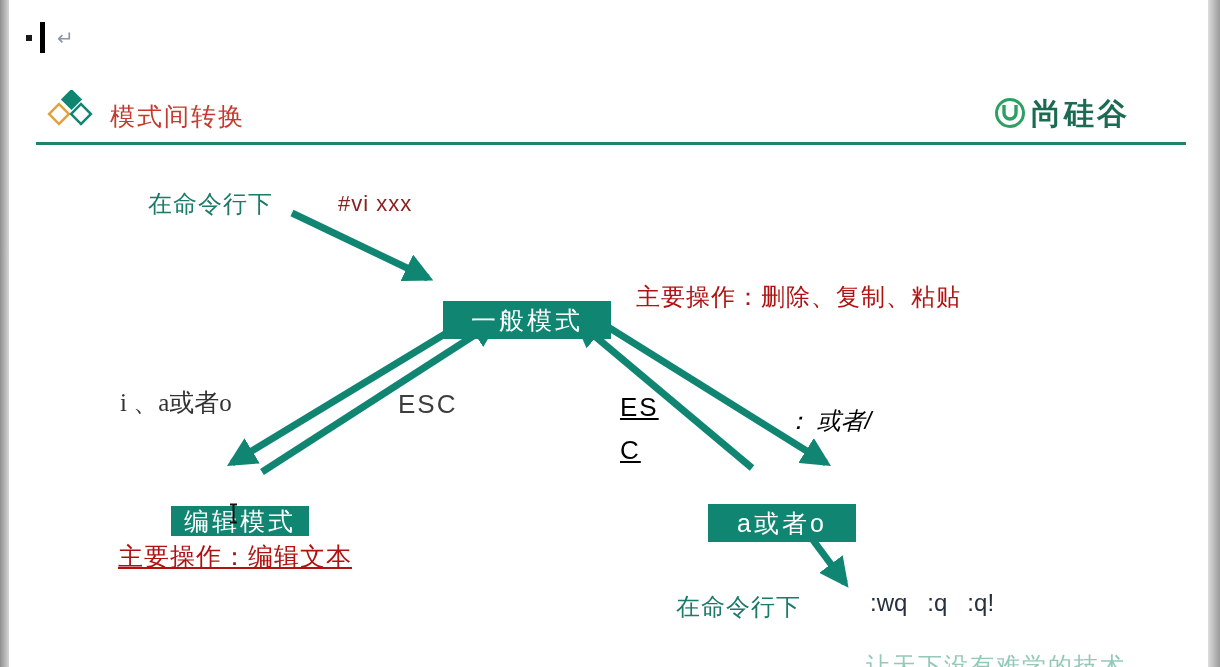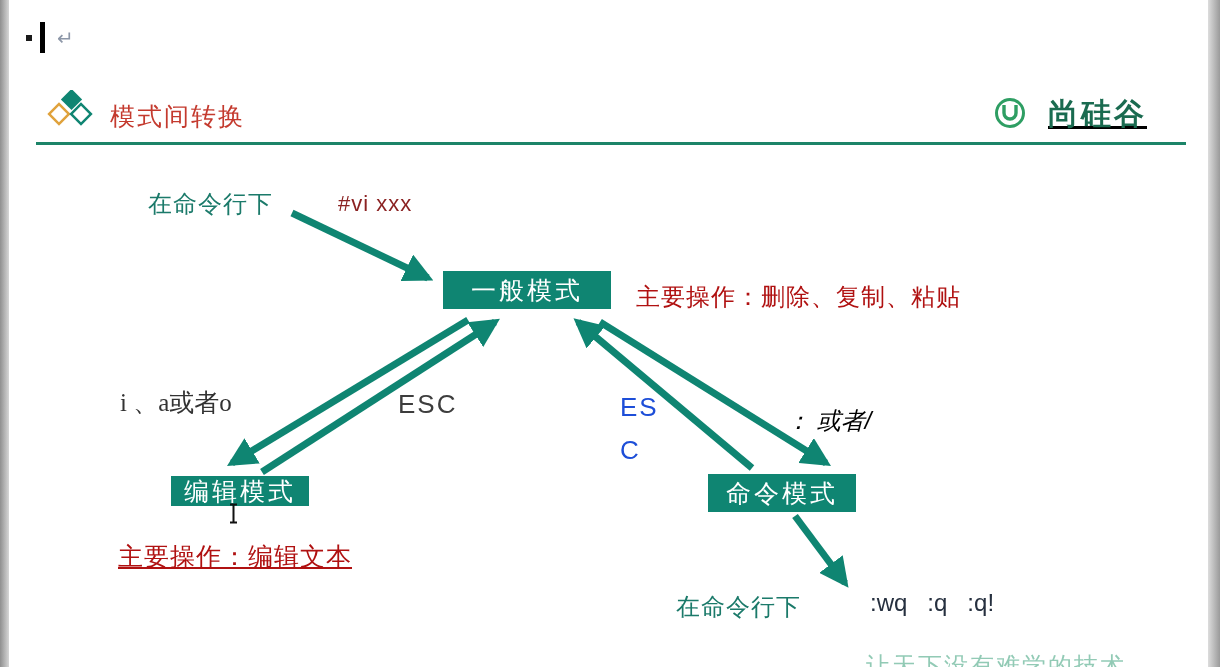--- a/index.html
+++ b/index.html
@@ -17,44 +17,44 @@
   
   .doc-title-row { position:absolute; left:26px; top:22px; display:flex; align-items:center; }
   .bullet-dot { width:6px; height:6px; background:#1a1a1a; margin-right:8px; }
   .title-cursor { width:5px; height:31px; background:#000; margin-right:5px; }
   .title-text { font-size:29px; font-weight:bold; color:#141414; letter-spacing:1px; }
   .return-mark { font-size:20px; color:#8d97a8; margin-left:7px; }
 
   
   .diamond-icon { position:absolute; left:44px; top:90px; }
   .section-title { position:absolute; left:110px; top:100px; font-size:25px; color:#C43A2E; letter-spacing:2px; }
-  .brand-logo { position:absolute; left:992px; top:94px; display:flex; align-items:center; gap:20px;text-decoration:underline; }
+  .brand-logo { position:absolute; left:992px; top:94px; display:flex; align-items:center; gap:3px; }
   .logo-text { font-size:30px; font-weight:bold; color:#1A6B50; letter-spacing:3px; font-family:"Liberation Serif", serif; }
   .header-divider { position:absolute; left:36px; top:142px; width:1150px; height:3px; background:#1C8468; }
 
   
   .arrow-layer { position:absolute; left:0; top:0; width:1220px; height:667px; pointer-events:none; }
 
   .mode-box {
     position:absolute; background:#0F8572; color:#ffffff;
     display:flex; align-items:center; justify-content:center;
-    font-size:25px; letter-spacing:3px;
+    font-size:25px; letter-spacing:3px;margin-top:30px;
   }
   .box-general  { left:443px; top:271px; width:168px; height:38px; }
   .box-edit     { left:171px; top:476px; width:138px; height:30px; }
   .box-command  { left:708px; top:474px; width:148px; height:38px; }
 
   .lbl { position:absolute; white-space:pre-line; }
   .teal-label   { color:#1B7A6A; font-size:24px; letter-spacing:1px; }
   .lbl-top-cmdline    { left:148px; top:188px; }
   .lbl-vi             { left:338px; top:191px; font-size:22px; color:#8B2222; letter-spacing:1px; }
   .lbl-general-ops    { left:636px; top:261px; font-size:24px; color:#B01111; letter-spacing:1px;margin-top:20px; }
   .lbl-iao            { left:120px; top:386px; font-size:25px; color:#333333; font-family:"Liberation Serif", serif; }
   .lbl-esc-left       { left:398px; top:389px; font-size:26px; color:#3d3d3d; letter-spacing:2px; }
-  .lbl-esc-right      { left:620px; top:386px; font-size:26px; color:#1d4ed8; letter-spacing:2px; line-height:43px; }
+  .lbl-esc-right      { left:620px; top:386px; font-size:26px; color:#000000; letter-spacing:2px; line-height:43px;text-decoration:underline; }
   .lbl-colon          { left:786px; top:405px; font-size:24px; color:#000000;font-style:italic; }
   .lbl-edit-ops       { left:118px; top:540px; font-size:25px; color:#B01111; letter-spacing:1px;text-decoration:underline; }
   .lbl-bottom-cmdline { left:676px; top:591px; }
   .lbl-commands       { left:870px; top:589px; font-size:24px; color:#26303f; white-space:pre; }
 
   .ibeam-cursor { position:absolute; left:227px; top:503px; }
 
   .watermark {
     position:absolute; left:866px; top:650px;
     font-size:24px; color:#3aa07a; opacity:0.55; letter-spacing:2px;
@@ -115,21 +115,21 @@
 
 <div class="lbl lbl-iao">i 、a或者o</div>
 <div class="lbl lbl-esc-left">ESC</div>
 <div class="lbl lbl-esc-right">ES
 C</div>
 <div class="lbl lbl-colon">：  或者/</div>
 
 <div class="mode-box box-edit">编辑模式</div>
 <div class="lbl lbl-edit-ops">主要操作：编辑文本</div>
 
-<div class="mode-box box-command">命令模式</div>
+<div class="mode-box box-command">a或者o</div>
 
 <div class="lbl teal-label lbl-bottom-cmdline">在命令行下</div>
 <div class="lbl lbl-commands">:wq   :q   :q!</div>
 
 <div class="ibeam-cursor">
   <svg width="13" height="21" viewBox="0 0 13 21">
     <path d="M3 1.5 H10 M6.5 1.5 V19.5 M3 19.5 H10" stroke="#111" stroke-width="2" fill="none"></path>
   </svg>
 </div>
 

